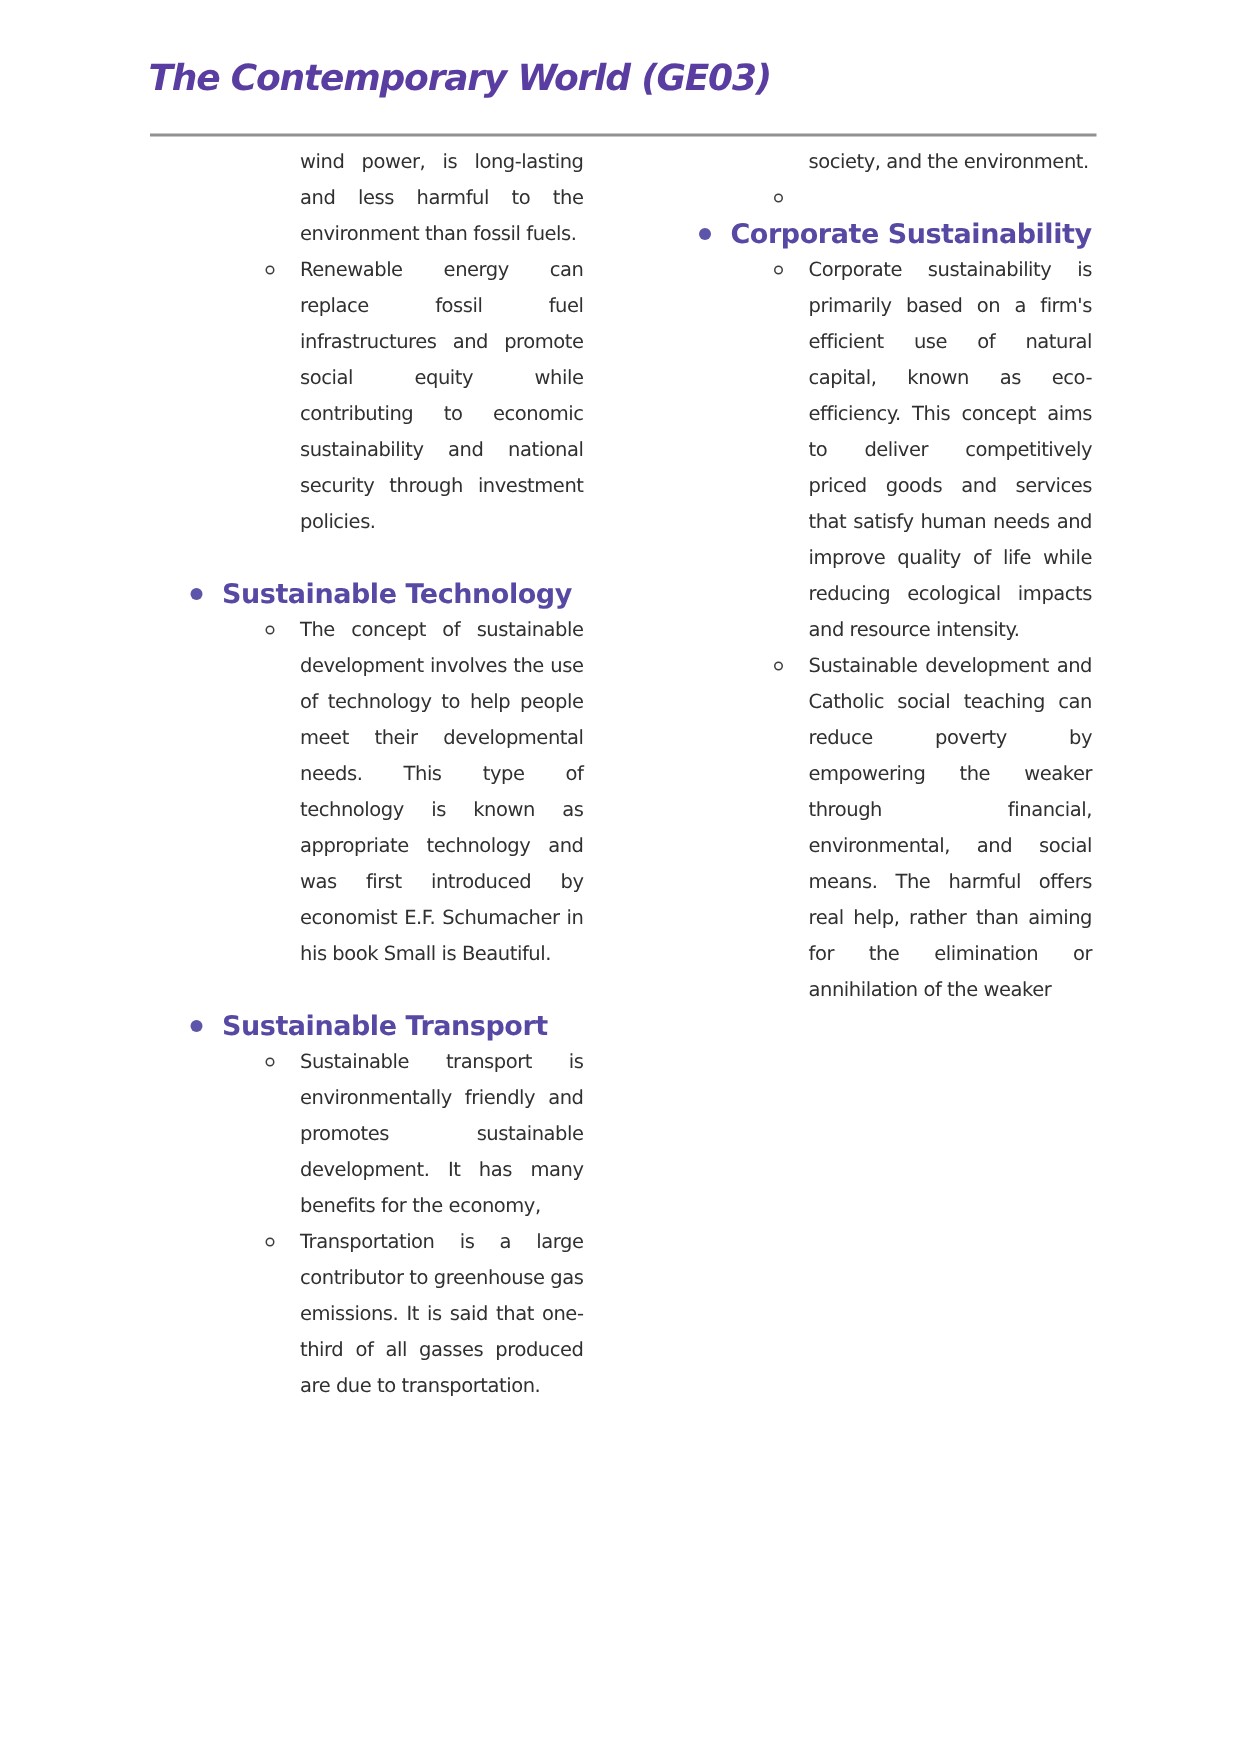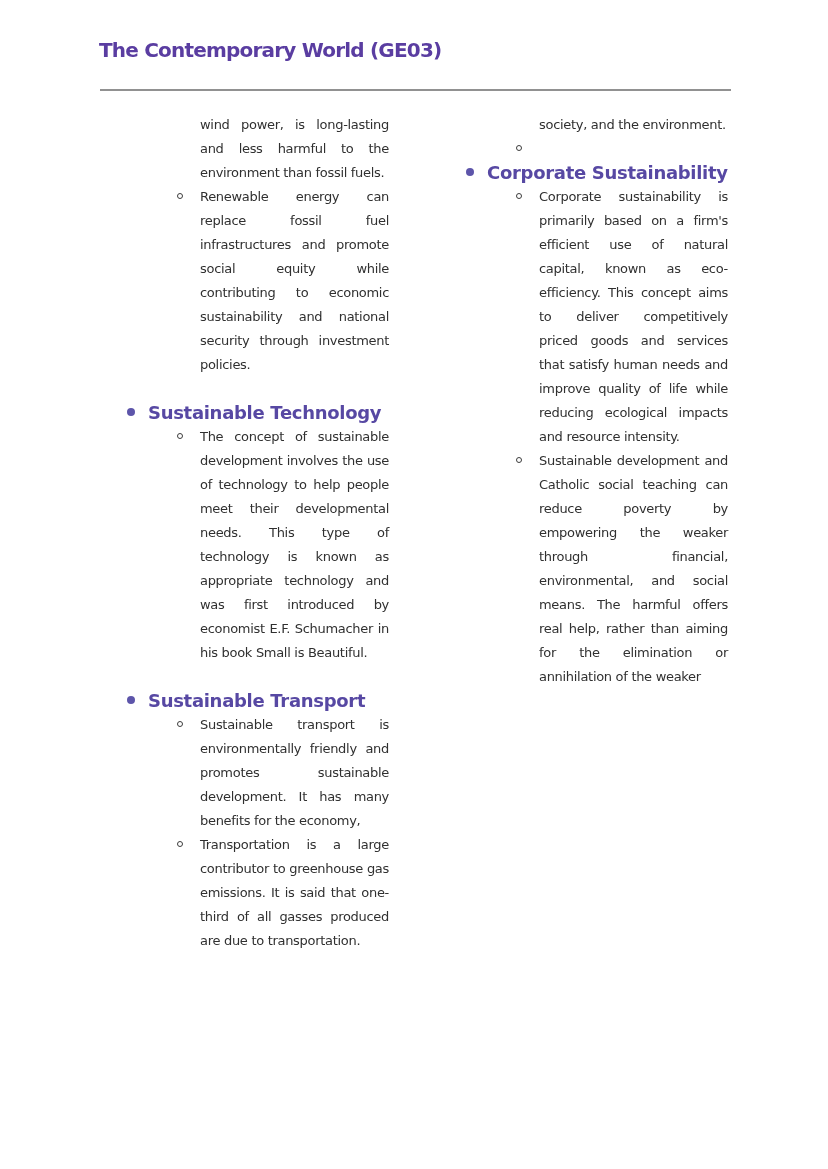--- a/index.html
+++ b/index.html
@@ -19,40 +19,40 @@
     background: var(--page-bg);
     font-family: "DejaVu Sans", sans-serif;
     color: var(--body-color);
     overflow: hidden;
   }
   .doc-title {
     position: absolute;
     left: 99px;
     top: 38px;
     margin: 0;
-    font-size: 20px;
+    font-size: 24px;
     font-weight: 700;
     letter-spacing: -0.8px;
     color: var(--title-color);
     white-space: nowrap;
+    font-style: italic;
   }
   .title-rule {
     position: absolute;
     left: 100px;
     top: 81px;
     width: 631px;
     height: 0;
     border: none;
     border-top: 2px solid var(--rule-color);
   }
   .col {
     position: absolute;
     top: 97px;
     width: 262px;
-    margin-top: 16px;
   }
   .col-left  { left: 127px; }
   .col-right { left: 466px; }
 
   .para {
     margin: 0;
     font-size: 13px;
     line-height: 24px;
     letter-spacing: -0.3px;
     text-align: justify;

